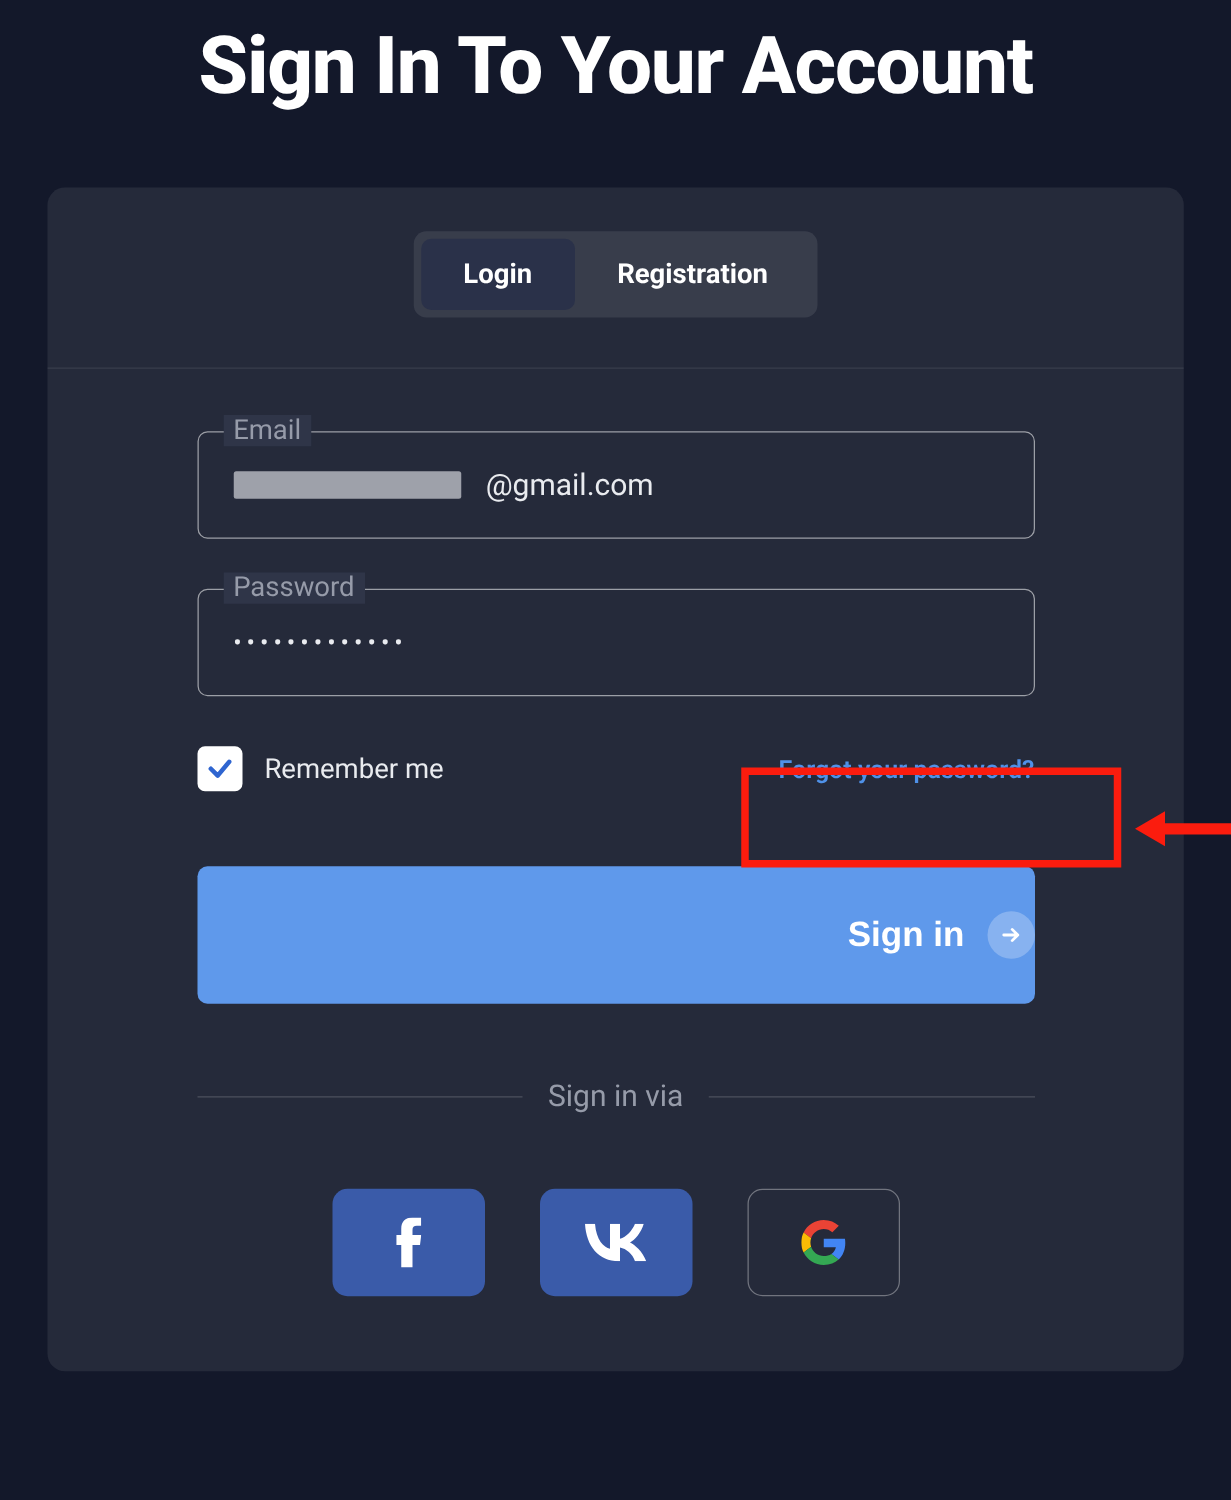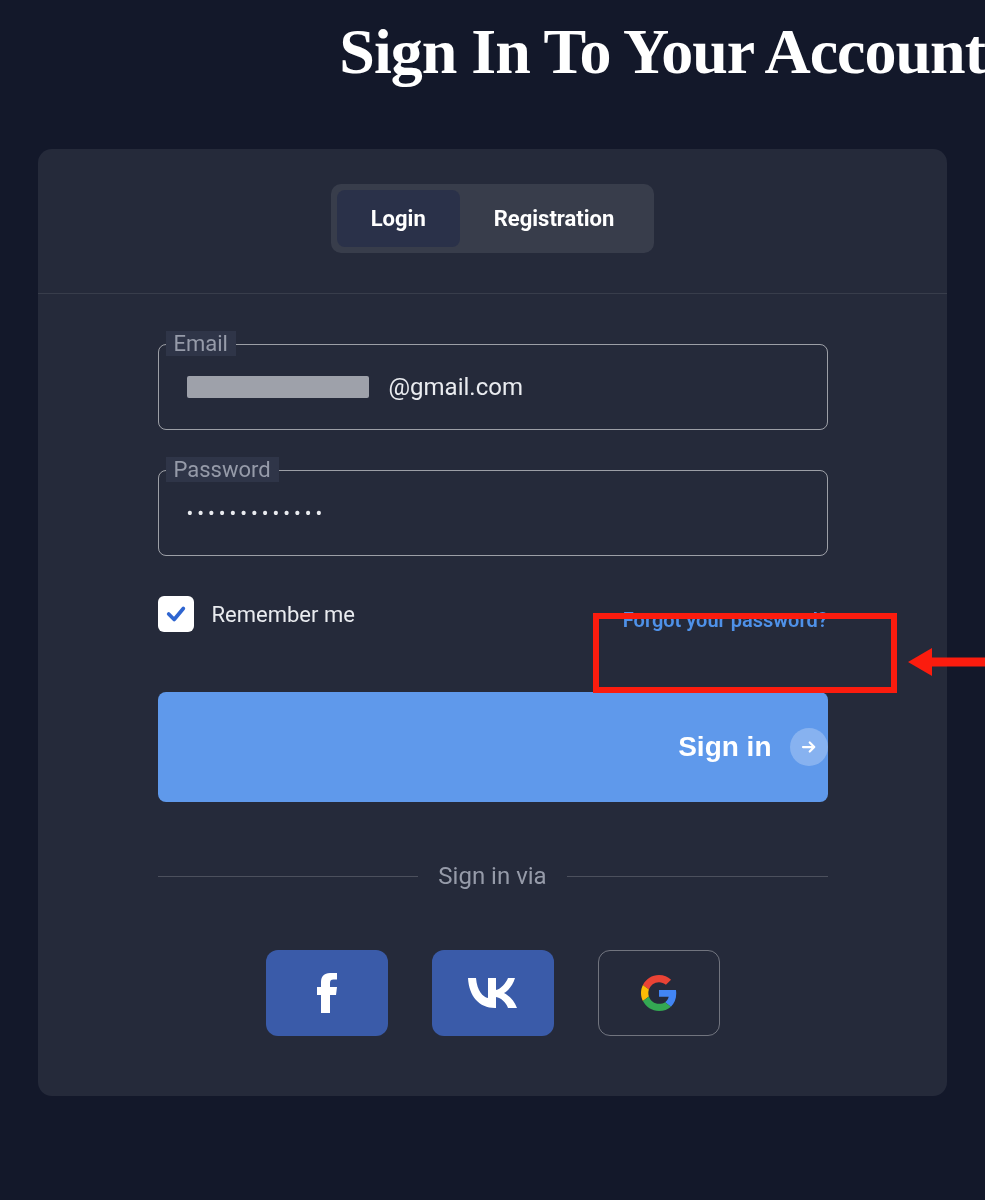--- a/index.html
+++ b/index.html
@@ -8,24 +8,23 @@
       height: 1200px;
       background: #13182a;
       font-family: -apple-system, BlinkMacSystemFont, "Segoe UI", Roboto, Helvetica, Arial, sans-serif;
       overflow: hidden;
       position: relative;
     }
     .page-title {
       color: #ffffff;
       font-size: 64px;
       font-weight: 800;
-      text-align: right;
+      text-align: center;
       margin-top: 15px;
       letter-spacing: -1px;
-      font-family: Liberation Serif, serif;
     }
     .card {
       position: relative;
       width: 909px;
       margin: 60px auto 0;
       background: rgba(255,255,255,0.08);
       border-radius: 14px;
       padding-bottom: 60px;
     }
     .tabs-row {
@@ -60,21 +59,21 @@
       border-radius: 8px;
       height: 86px;
       margin-bottom: 40px;
       display: flex;
       align-items: center;
       padding: 0 28px;
     }
     .field-label {
       position: absolute;
       top: -14px;
-      left: 7px;
+      left: 20px;
       padding: 0 8px;
       font-size: 22px;
       color: #969ba9;
       background: #2f3548;
     }
     .field-value {
       font-size: 24px;
       color: #e9ebef;
       display: flex;
       align-items: center;
@@ -89,21 +88,21 @@
       vertical-align: middle;
       margin-right: 2px;
     }
     .pw-dots {
       letter-spacing: 4px;
       font-size: 20px;
       color: #e9ebef;
     }
     .row-remember {
       display: flex;
-      align-items: flex-end;
+      align-items: center;
       justify-content: space-between;
       margin-top: 8px;
     }
     .remember-wrap {
       display: flex;
       align-items: center;
       gap: 18px;
     }
     .checkbox {
       width: 36px;

